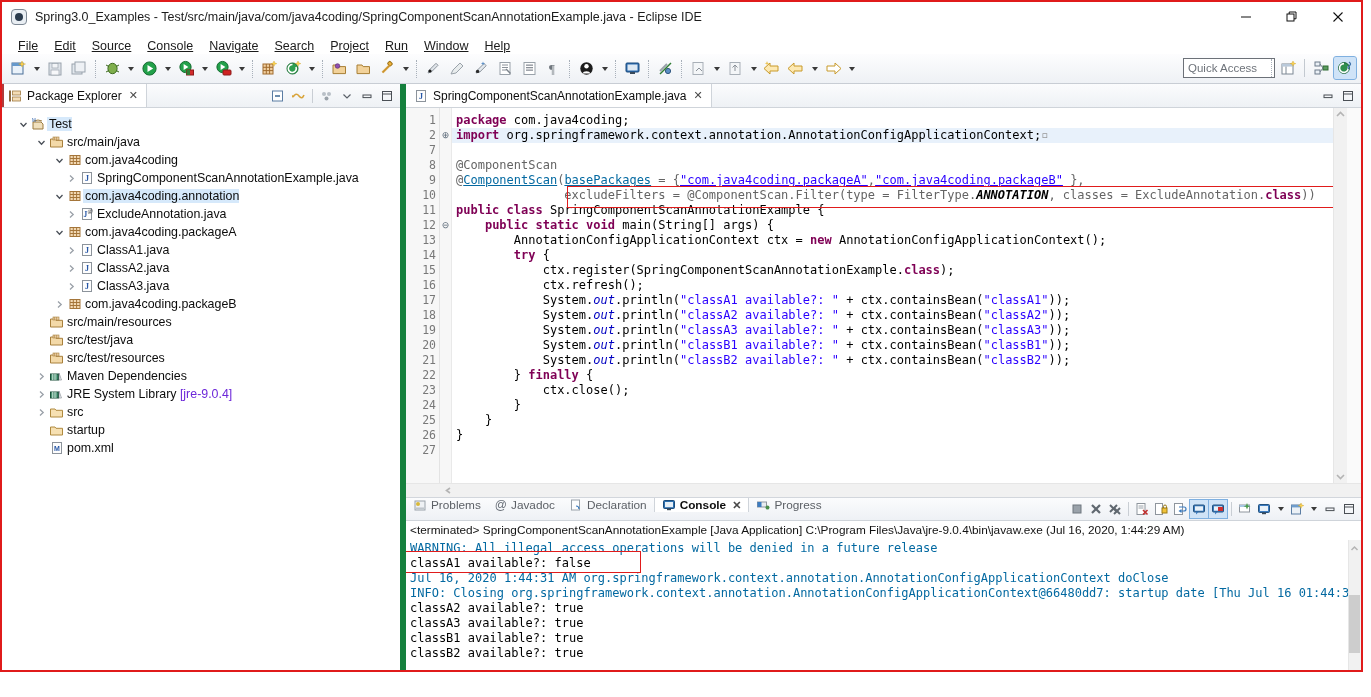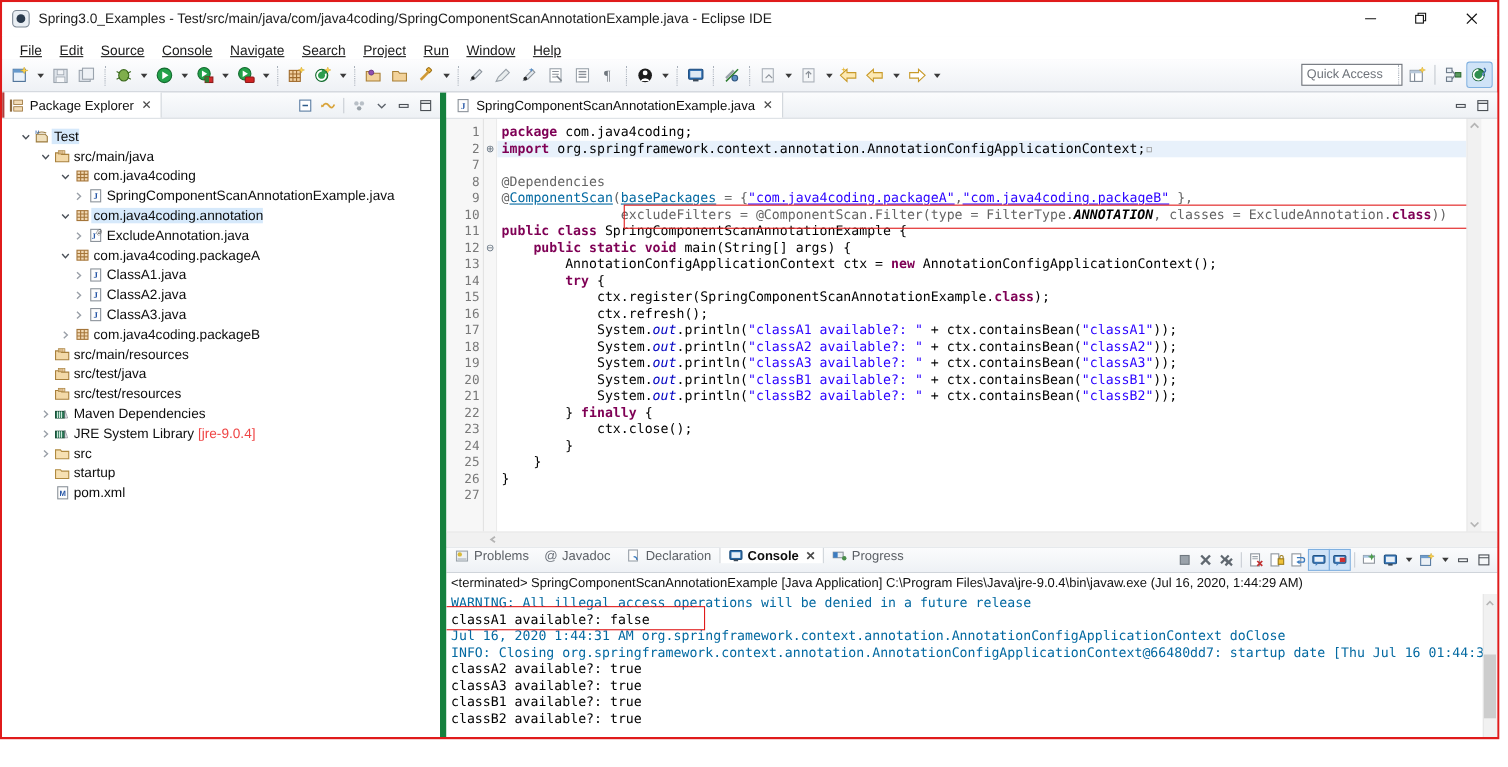--- a/index.html
+++ b/index.html
@@ -140,21 +140,21 @@
     height: 18px; display: flex; align-items: center;
     white-space: nowrap; cursor: default;
   }
   .twist {
     width: 14px; flex: none; display: flex;
     align-items: center; justify-content: center;
     font-size: 9px; color: #6b7077;
   }
   .ticon { width: 17px; flex: none; display:flex; align-items:center; justify-content:center; }
   .tlabel { padding-left: 2px; }
-  .tlabel .muted { color: #ef4444; }
+  .tlabel .muted { color: #6d28d9; }
   .sel { background: #d6e9fb; }
 
   
   .right { flex: 1 1 auto; display: flex; flex-direction: column; min-width: 0; }
 
   
   .editor-wrap {
     flex: none; height: 414px; display: flex; flex-direction: column;
     background: #fff; border-bottom: 1px solid #d2d6dc;
   }
@@ -940,21 +940,21 @@
             <div></div>
               <div></div>
             <div></div>
               <div>⊖</div>
           </div>
 
           <div class="ed-code">
             <div class="ln"><span class="kw">package</span> com.java4coding;</div>
             <div class="ln hl"><span class="kw">import</span> org.springframework.context.annotation.AnnotationConfigApplicationContext;<span style="color:#999">▫</span></div>
             <div class="ln"></div>
-            <div class="ln"><span class="ann">@Dependencies</span></div>
+            <div class="ln"><span class="ann">@ComponentScan</span></div>
             <div class="ln"><span class="ann">@</span><span class="annlink">ComponentScan</span><span class="ann">(</span><span class="annlink">basePackages</span><span class="ann"> = {</span><span class="strlink">"com.java4coding.packageA"</span><span class="ann">,</span><span class="strlink">"com.java4coding.packageB"</span><span class="ann"> },</span></div>
             <div class="ln"><span class="ann">               excludeFilters = @ComponentScan.Filter(type = FilterType.</span><span class="statb">ANNOTATION</span><span class="ann">, classes = ExcludeAnnotation.</span><span class="kw">class</span><span class="ann">))</span></div>
             <div class="ln"><span class="kw">public class</span> SpringComponentScanAnnotationExample {</div>
             <div class="ln">    <span class="kw">public static void</span> main(String[] args) {</div>
             <div class="ln">        AnnotationConfigApplicationContext ctx = <span class="kw">new</span> AnnotationConfigApplicationContext();</div>
             <div class="ln">        <span class="kw">try</span> {</div>
             <div class="ln">            ctx.register(SpringComponentScanAnnotationExample.<span class="kw">class</span>);</div>
             <div class="ln">            ctx.refresh();</div>
             <div class="ln">            System.<span class="stat">out</span>.println(<span class="str">"classA1 available?: "</span> + ctx.containsBean(<span class="str">"classA1"</span>));</div>
             <div class="ln">            System.<span class="stat">out</span>.println(<span class="str">"classA2 available?: "</span> + ctx.containsBean(<span class="str">"classA2"</span>));</div>

